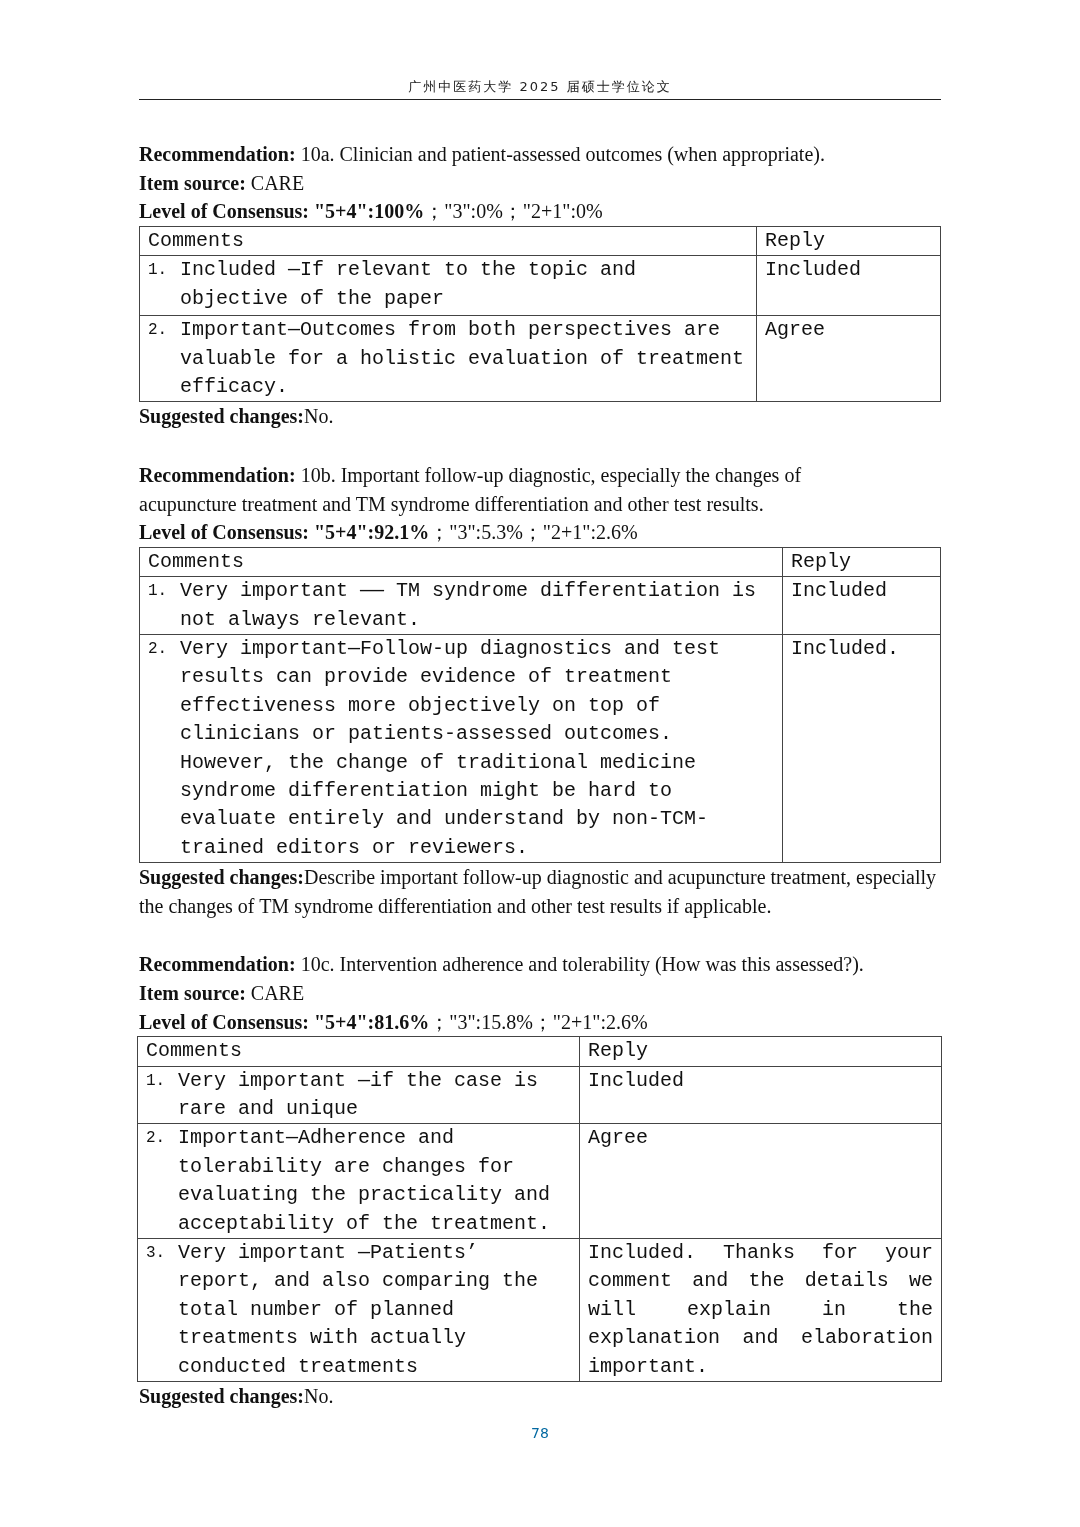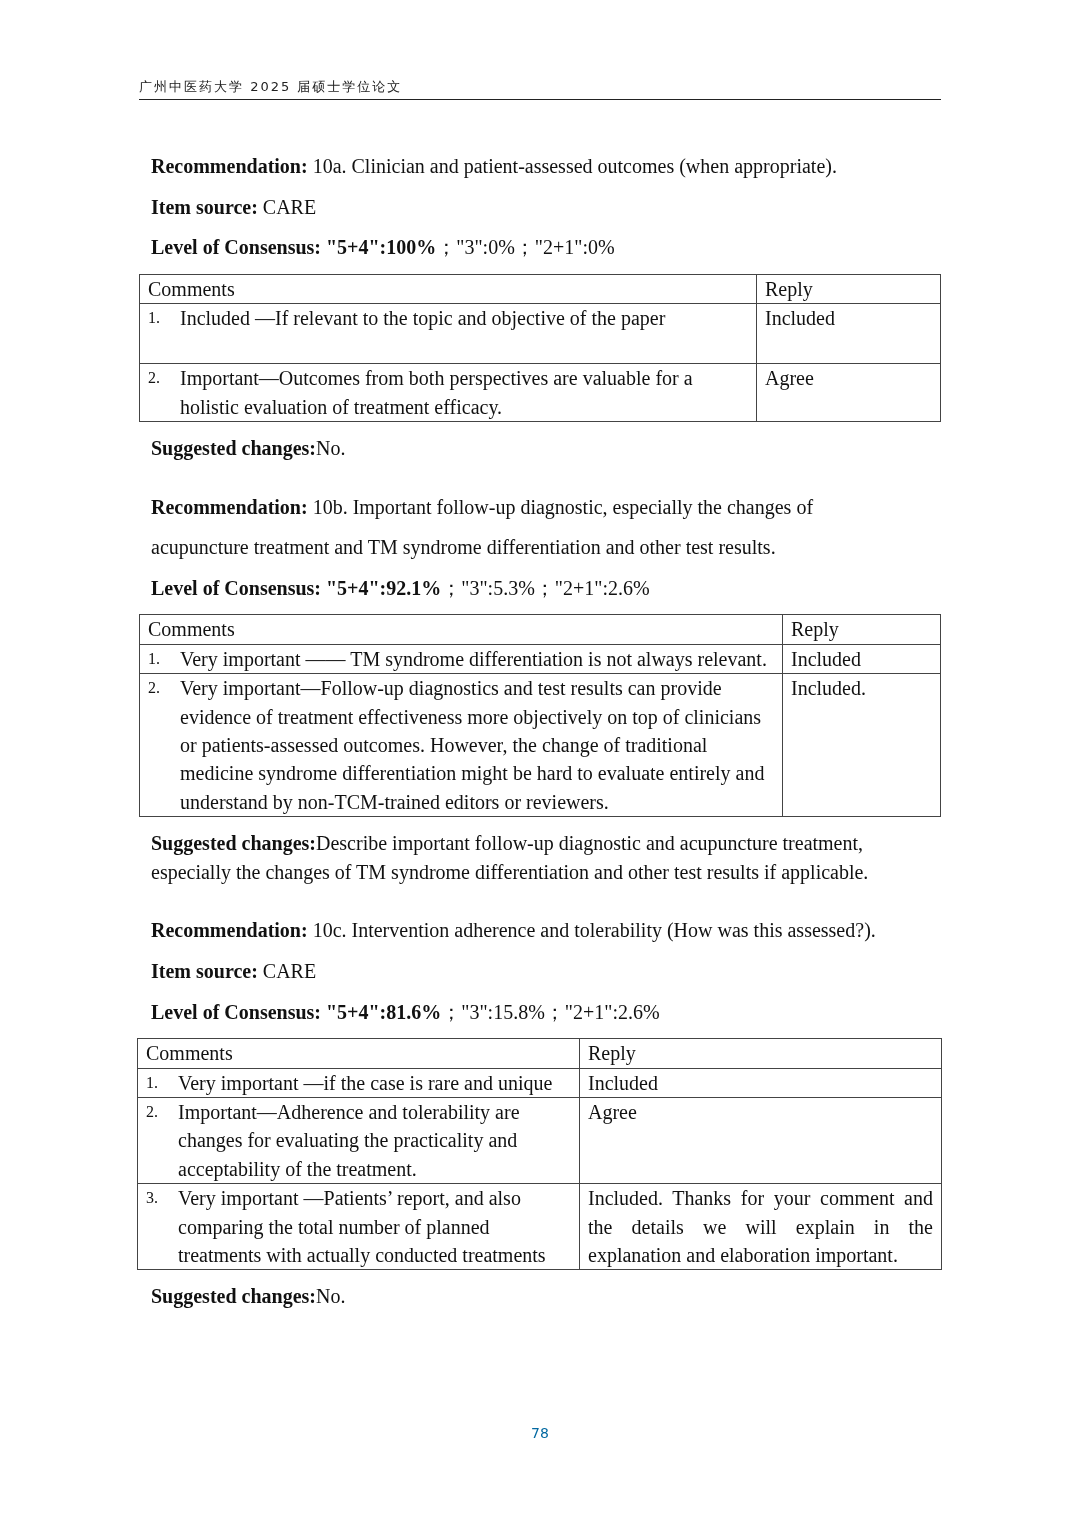--- a/index.html
+++ b/index.html
@@ -1,29 +1,29 @@
 <!DOCTYPE html>
 <html><head>
   <meta charset="utf-8">
   <style>
     html, body { margin: 0; padding: 0; background: #ffffff; }
     body { width: 1080px; height: 1527px; position: relative; overflow: hidden;
            font-family: "Liberation Serif", "DejaVu Serif", serif; color: #111; }
-    .header { position: absolute; left: 139px; top: 78px; width: 802px; text-align: left;
+    .header { position: absolute; left: 139px; top: 78px; width: 802px; text-align: center;
               font-family: "DejaVu Sans", "Liberation Sans", sans-serif; font-size: 13px;
               letter-spacing: 2px; color: #222; }
     .header-rule { position: absolute; left: 139px; top: 99px; width: 802px; height: 0;
                    border-top: 1.3px solid #222; }
     .content { position: absolute; left: 139px; top: 140px; width: 802px; font-size: 20px;
                line-height: 28.6px; }
-    .line { margin: 12px; }
+    .line { margin: 0; }
     .b { font-weight: bold; }
     .section { margin-bottom: 30px; }
     table { border-collapse: collapse; font-size: 20px; line-height: 28.4px; }
-    td { border: 1px solid #444; vertical-align: top; padding: 0 8px; }
+    td { border: 1px solid #444; vertical-align: top; padding: 0 8px; font-family: Liberation Mono, monospace; }
     .item-wrap { display: flex; }
     .item-wrap .n { width: 32px; flex: 0 0 32px; font-size: 16px; }
     .item-wrap .t { flex: 1; }
     .justify { text-align: justify; }
     .page-num { position: absolute; top: 1425px; left: 0; width: 1080px; text-align: center;
                 font-family: "DejaVu Sans", "Liberation Sans", sans-serif; font-size: 14px; color: #0369a1; }
   </style>
 </head>
 <body>
 

